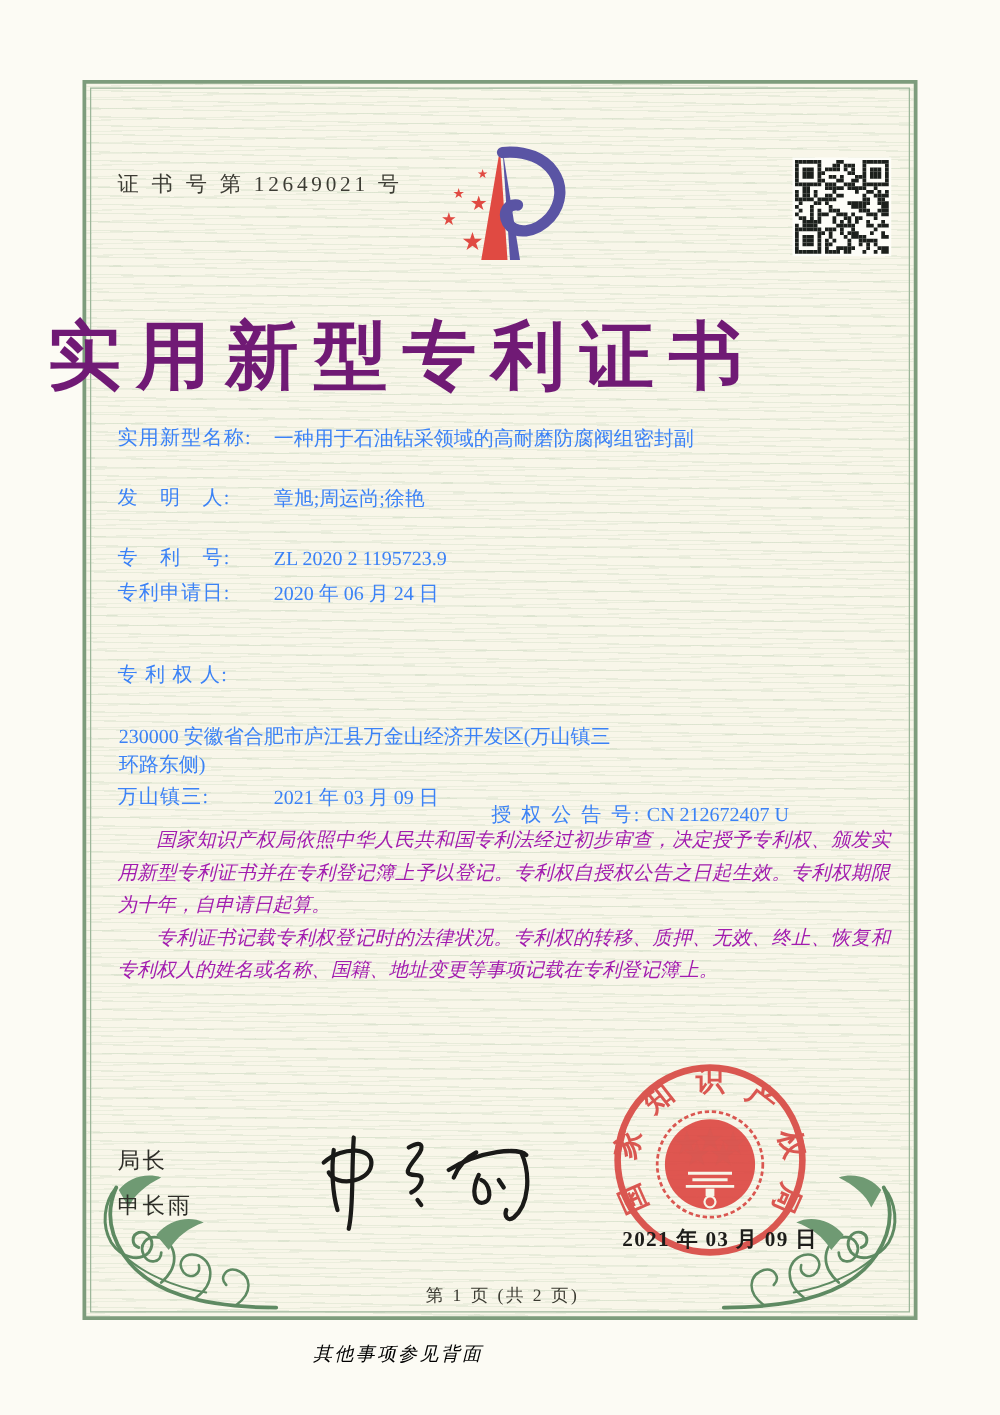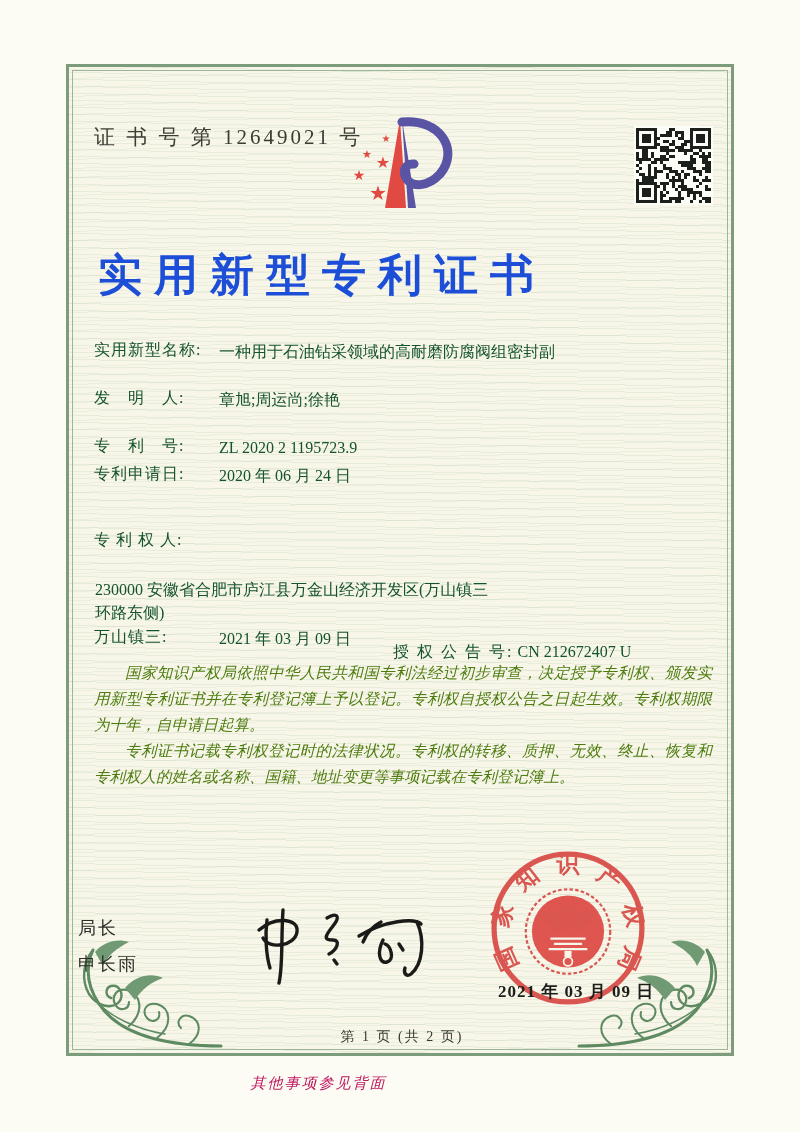--- a/index.html
+++ b/index.html
@@ -11,49 +11,49 @@
          background:
            repeating-linear-gradient(1.2deg, rgba(146,180,140,.16) 0 1px, rgba(0,0,0,0) 1px 7px),
            repeating-linear-gradient(-1.4deg, rgba(146,180,140,.12) 0 1px, rgba(0,0,0,0) 1px 9px),
            #f8f6e9;}
   .frame::after{content:"";position:absolute;left:3px;top:3px;right:3px;bottom:3px;
          border:1px solid #9cb69a;}
   .corner-ornament{position:absolute;bottom:2px;}
   .corner-ornament.left{left:2px;}
   .corner-ornament.right{right:2px;transform:scaleX(-1);}
   
-  .cert-no{position:absolute;left:94px;top:123px;font-size:21px;letter-spacing:3px;color:#3c3c34;}
+  .cert-no{position:absolute;left:94px;top:136px;font-size:17px;letter-spacing:3px;color:#3c3c34;}
   .logo{position:absolute;left:344px;top:116px;}
   .qr{position:absolute;left:634px;top:126px;display:grid;grid-template-columns:repeat(25,3px);
       grid-auto-rows:3px;background:#fdfdf8;padding:2px;}
   .qb{background:#1c201c;}
-  .title{position:absolute;left:0;top:246px;width:644px;text-align:center;font-size:44px;
-         font-weight:600;letter-spacing:12px;color:#1d4ed8;}
+  .title{position:absolute;left:0;top:246px;width:644px;text-align:center;font-size:59px;
+         font-weight:600;letter-spacing:12px;color:#701a75;}
   
-  .row{position:absolute;left:94px;width:620px;font-size:16px;color:#14532d;display:flex;}
+  .row{position:absolute;left:94px;width:620px;font-size:16px;color:#3b82f6;display:flex;}
   .row .lbl{width:124px;flex:none;letter-spacing:1px;}
   .row .val{margin-left:1px;width:470px;line-height:23px;}
   .grant-no-group{position:absolute;left:299px;top:15px;white-space:nowrap;}
   .grant-no-group .lbl2{letter-spacing:2px;}
   
   .body-text{position:absolute;left:94px;top:660px;width:618px;font-size:15.5px;line-height:26px;
-             font-style:italic;color:#4d7c0f;text-align:justify;}
+             font-style:italic;color:#a21caf;text-align:justify;}
   .body-text p{margin:0;text-indent:2em;}
   
-  .signer{position:absolute;left:78px;font-size:18px;letter-spacing:2px;color:#2e2e28;}
+  .signer{position:absolute;left:94px;font-size:18px;letter-spacing:2px;color:#2e2e28;}
   .sig-svg{position:absolute;left:225px;top:880px;}
   
   .seal{position:absolute;left:480px;top:840px;width:176px;height:176px;opacity:.92;}
   .seal-date{position:absolute;left:486px;top:980px;width:180px;text-align:center;font-size:17px;
              font-weight:700;letter-spacing:1px;color:#1d1d1a;}
   
   .page-no{position:absolute;left:0;top:1028px;width:804px;text-align:center;font-size:14px;
            letter-spacing:2px;color:#3a3a31;}
   .back-note{position:absolute;left:0;top:1074px;width:637px;text-align:center;font-size:15px;
-             font-style:italic;letter-spacing:2px;color:#be185d;}
+             font-style:italic;letter-spacing:2px;color:#000000;}
   .seal text{fill:#d84a45;font-size:26px;font-weight:700;text-anchor:middle;
              font-family:"Liberation Serif","DejaVu Serif",serif;}
 </style>
 </head>
 <body>
 
 <div class="page">
 
   <div class="frame">
     <svg class="corner-ornament left" width="160" height="115" viewBox="0 0 160 115">

